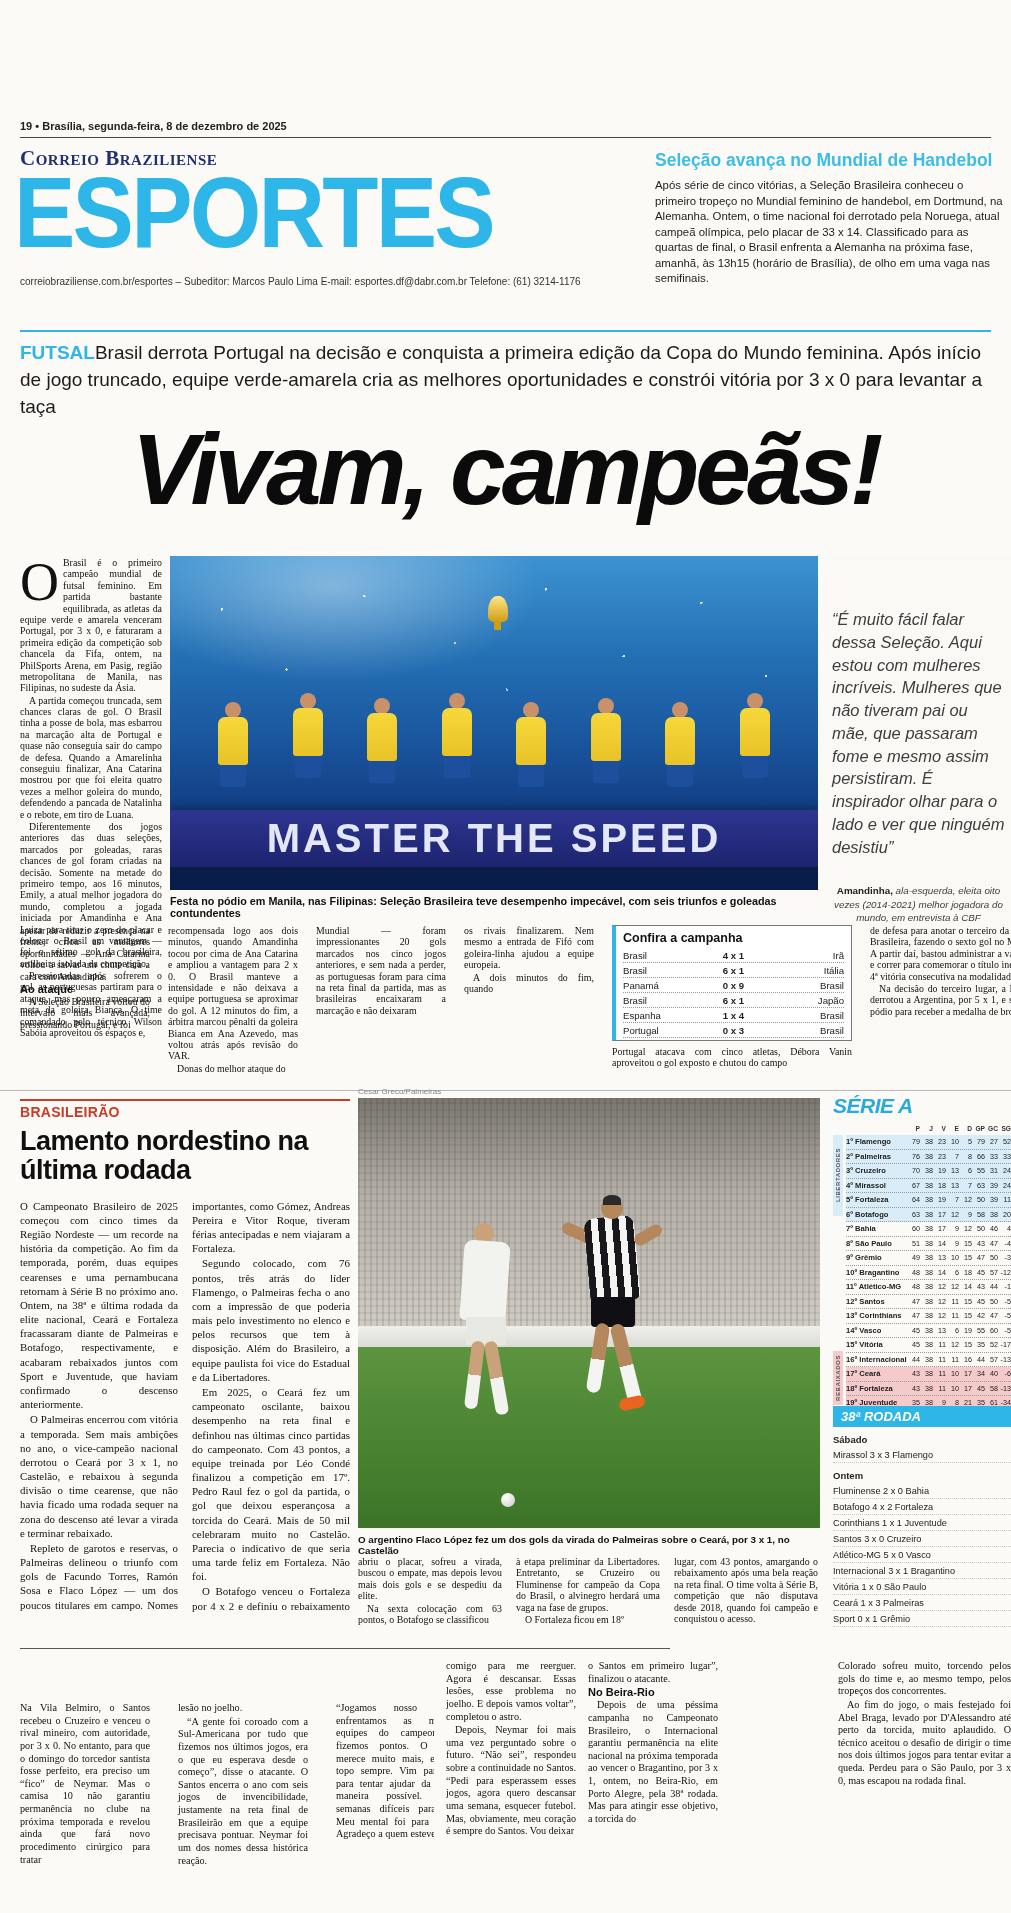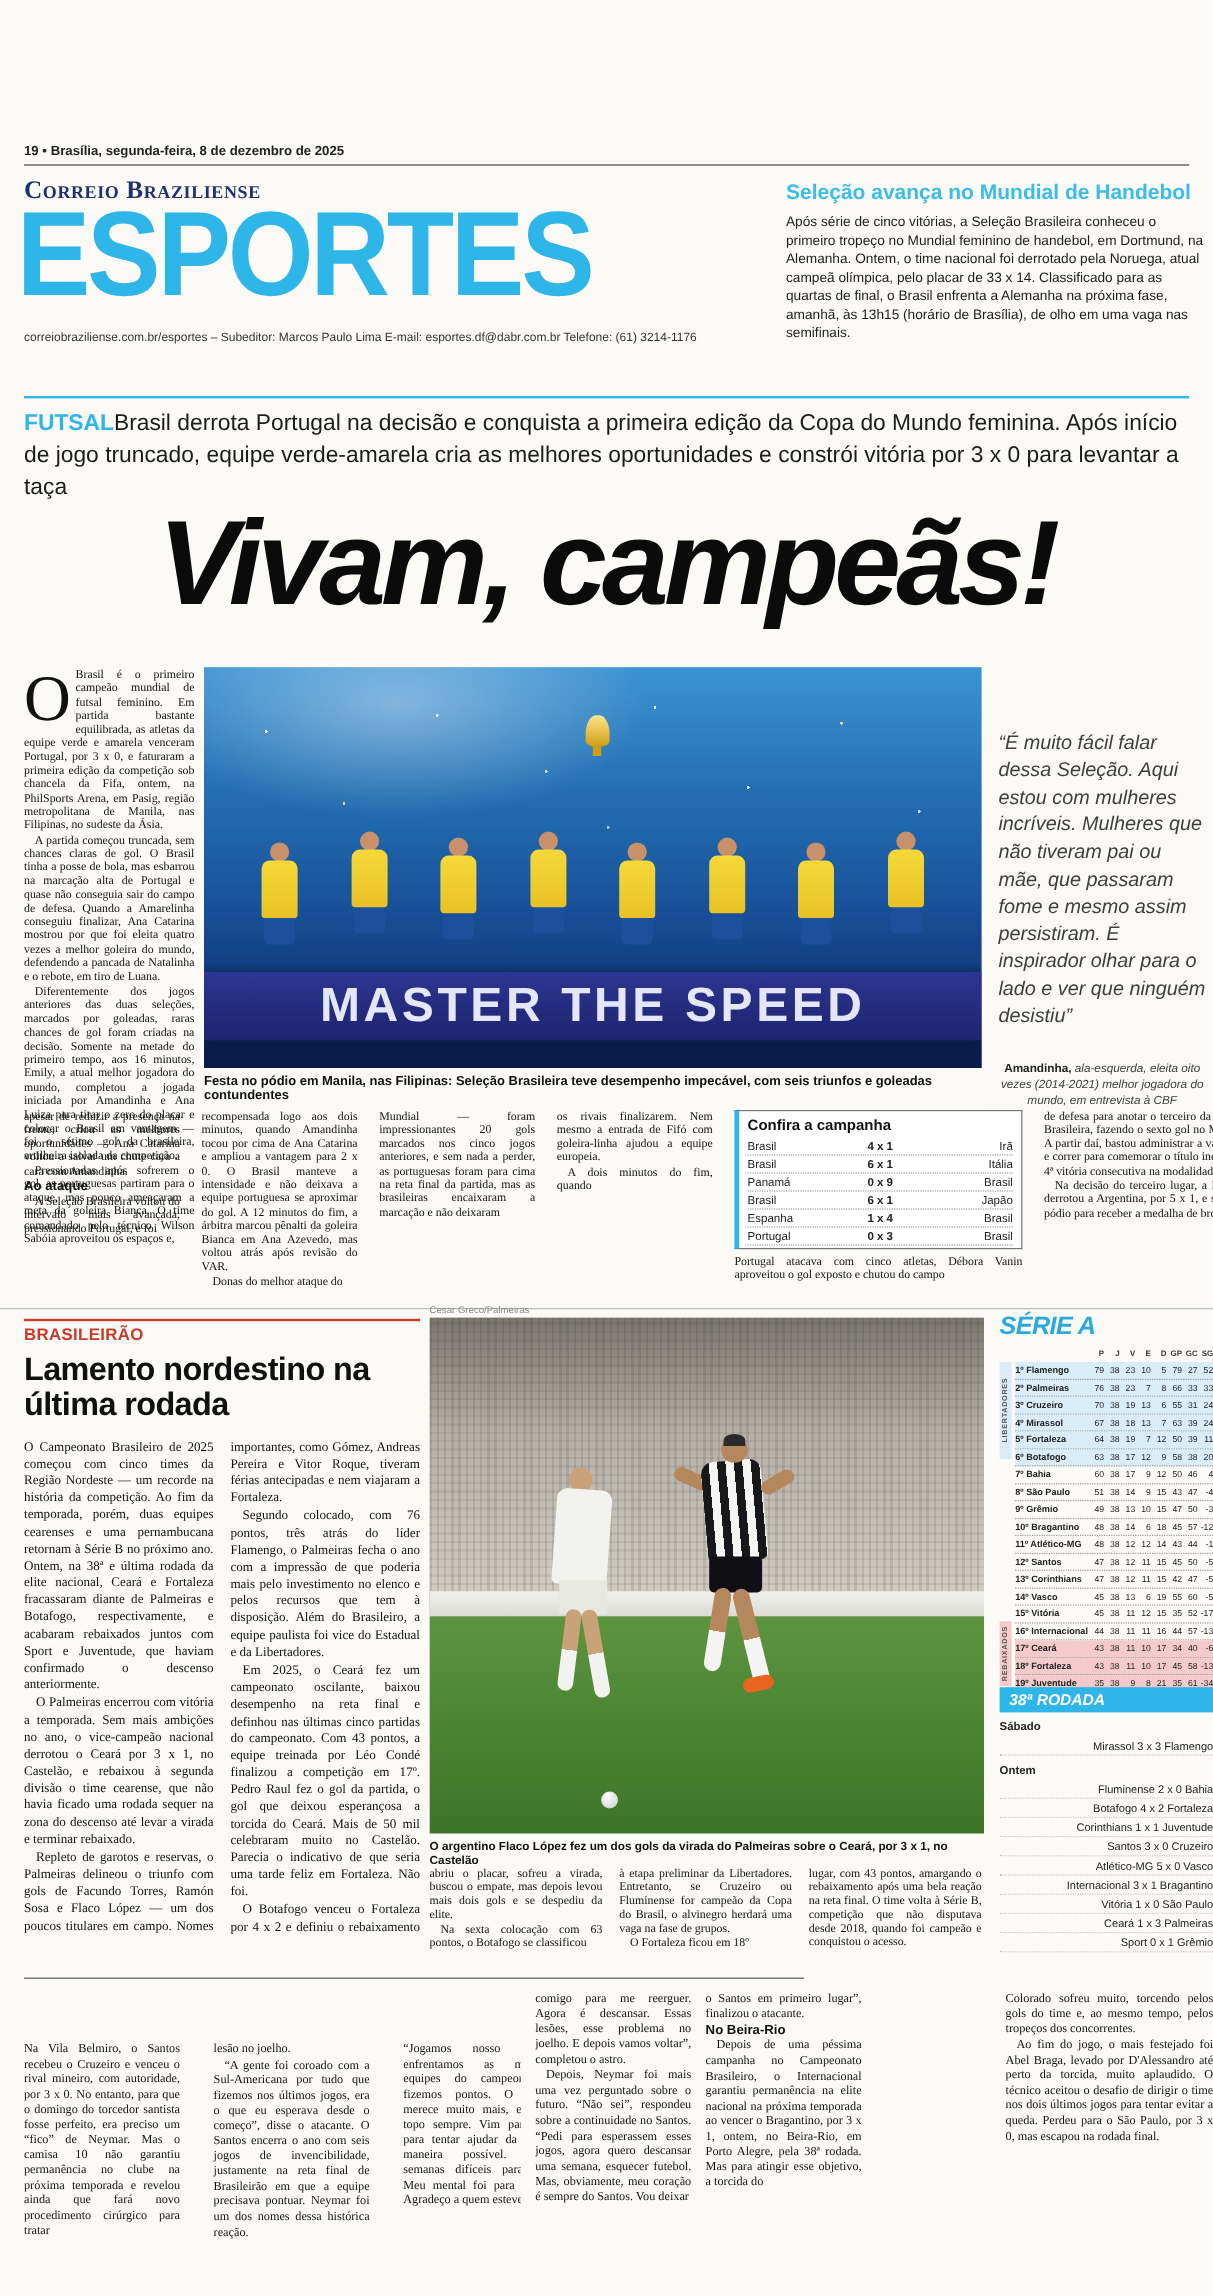--- a/index.html
+++ b/index.html
@@ -159,21 +159,21 @@
           font:7.2px "Liberation Sans",sans-serif;color:#222;}
   .sa-row .sa-team{flex:1;font-weight:700;font-size:7.6px;white-space:nowrap;overflow:hidden;}
   .zone-lib{background:#d9edf8;}
   .zone-reb{background:#f5caca;}
 
   
   #rodada{left:833px;top:1406px;width:178px;}
   .rod-bar{background:#2eb6e9;color:#fff;font:italic 800 13px/21px "Liberation Sans",sans-serif;
            padding:0 8px;height:21px;}
   .rod-label{font:700 9.5px "Liberation Sans",sans-serif;color:#222;margin:7px 0 2px;}
-  .rod-row{font:9.2px "Liberation Sans",sans-serif;color:#222;text-align:right;
+  .rod-row{font:9.2px "Liberation Sans",sans-serif;color:#222;text-align:left;
            padding:2.5px 0;border-bottom:1px dotted #c8c8c8;}
 
   
   #santos-rule{left:20px;top:1648px;width:650px;height:1px;background:#555;}
   #santos-head{left:20px;top:1656px;width:640px;font:800 27px "Liberation Sans",sans-serif;
                color:#0e0e0e;letter-spacing:-.5px;}
   #santos-cols-a{left:20px;top:1702px;width:414px;height:202px;display:flex;gap:28px;overflow:hidden;}
   #santos-cols-a .st-col{width:130px;flex:none;}
   #santos-cols-b{left:446px;top:1660px;width:272px;height:244px;display:flex;gap:12px;overflow:hidden;}
   #santos-cols-b .st-col{width:130px;flex:none;}

